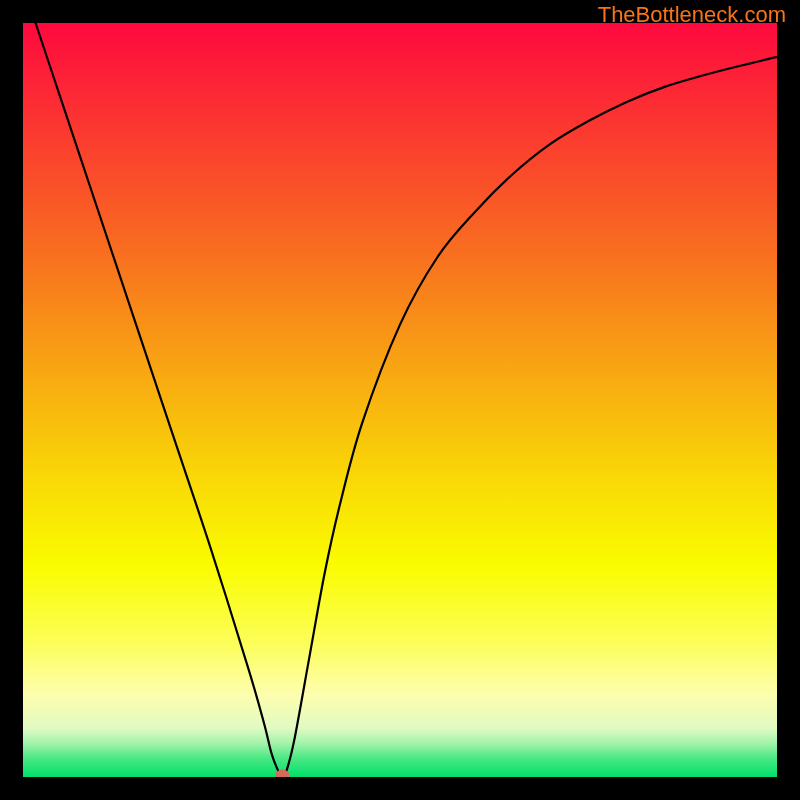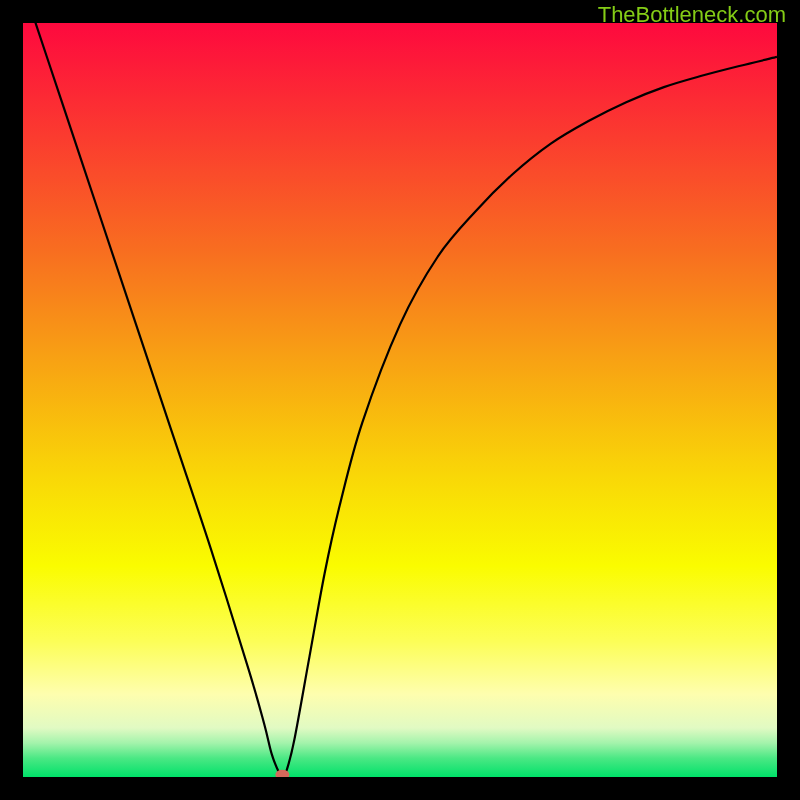--- a/index.html
+++ b/index.html
@@ -24,21 +24,21 @@
     top: 0;
     width: 754px;
     height: 754px;
   }
   .watermark {
     position: absolute;
     top: 2px;
     right: 14px;
     font-family: Arial, Helvetica, sans-serif;
     font-size: 22px;
-    color: #84cc16;
+    color: #f97316;
     letter-spacing: 0px;
     font-weight: 500;
   }
 </style>
 </head>
 <body>
 
 <div class="frame">
   <svg class="plot" viewBox="0 0 754 754">
     <defs>

